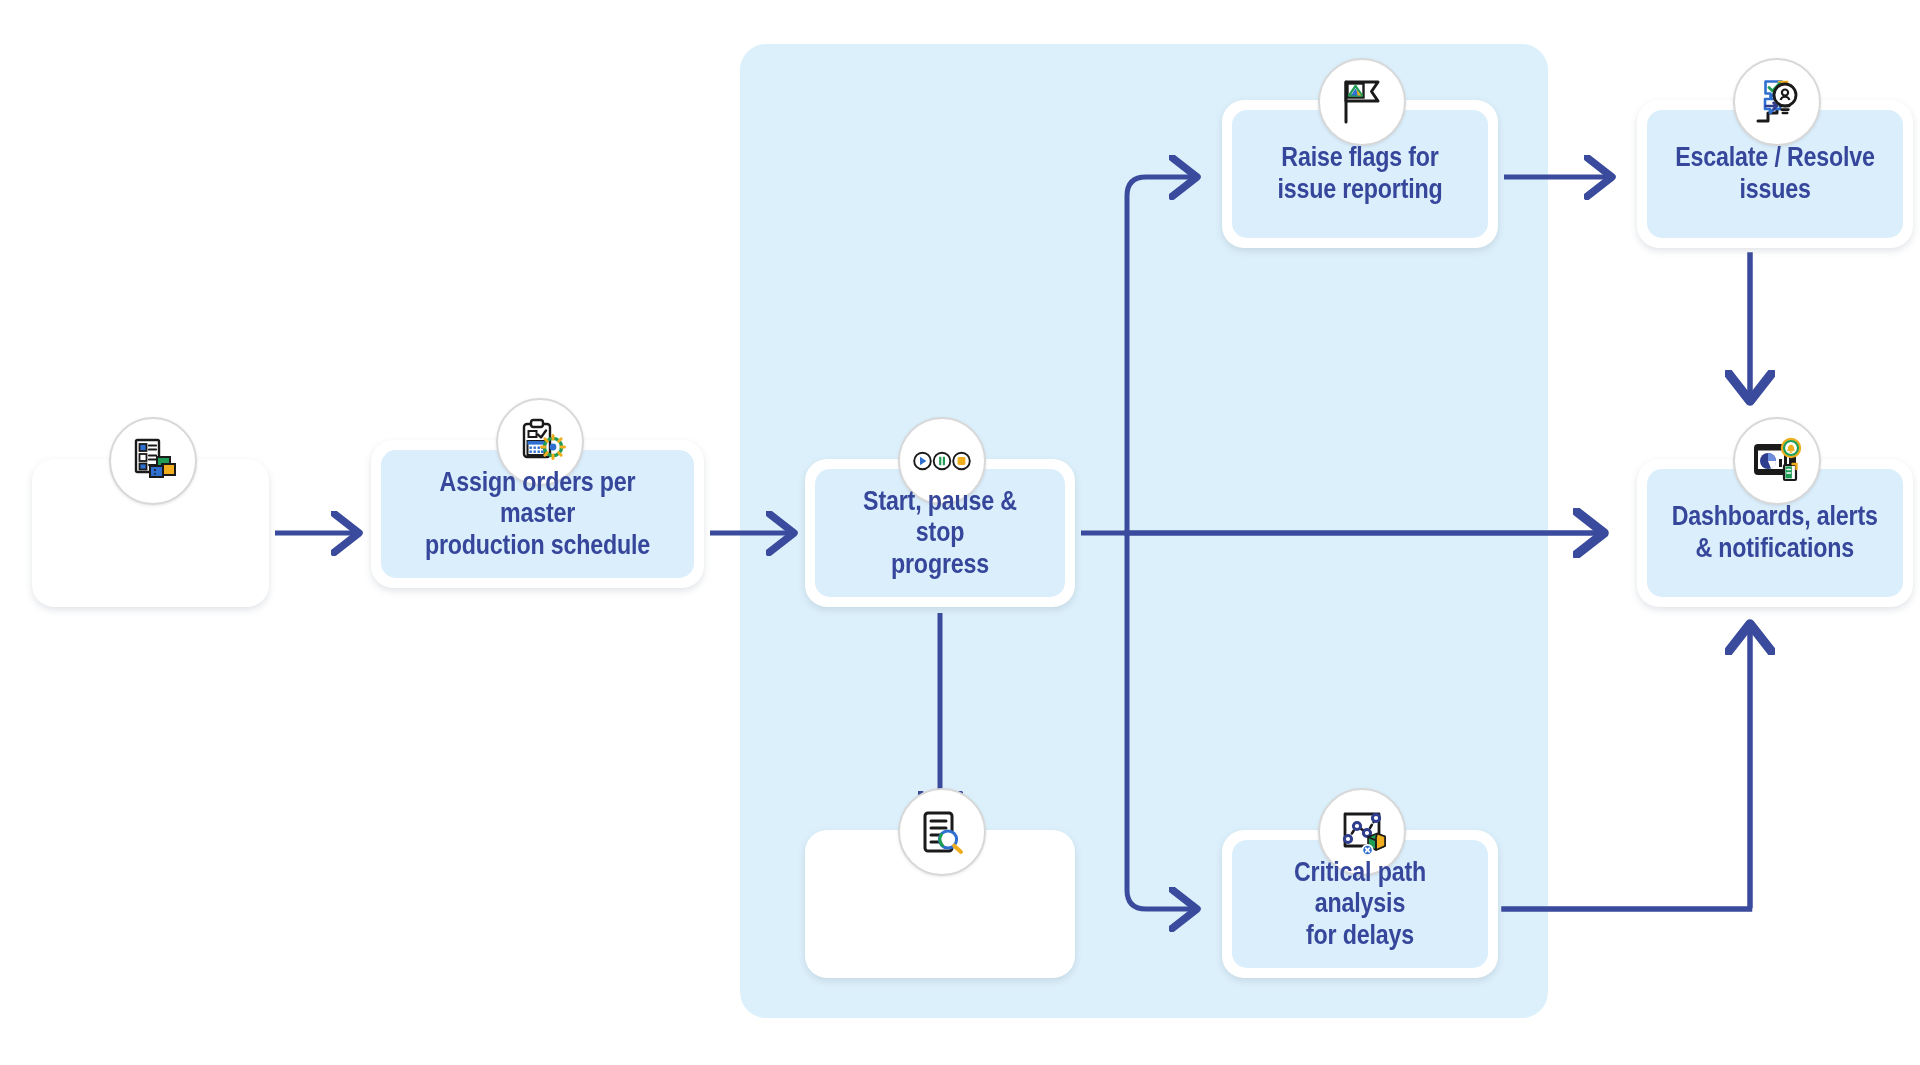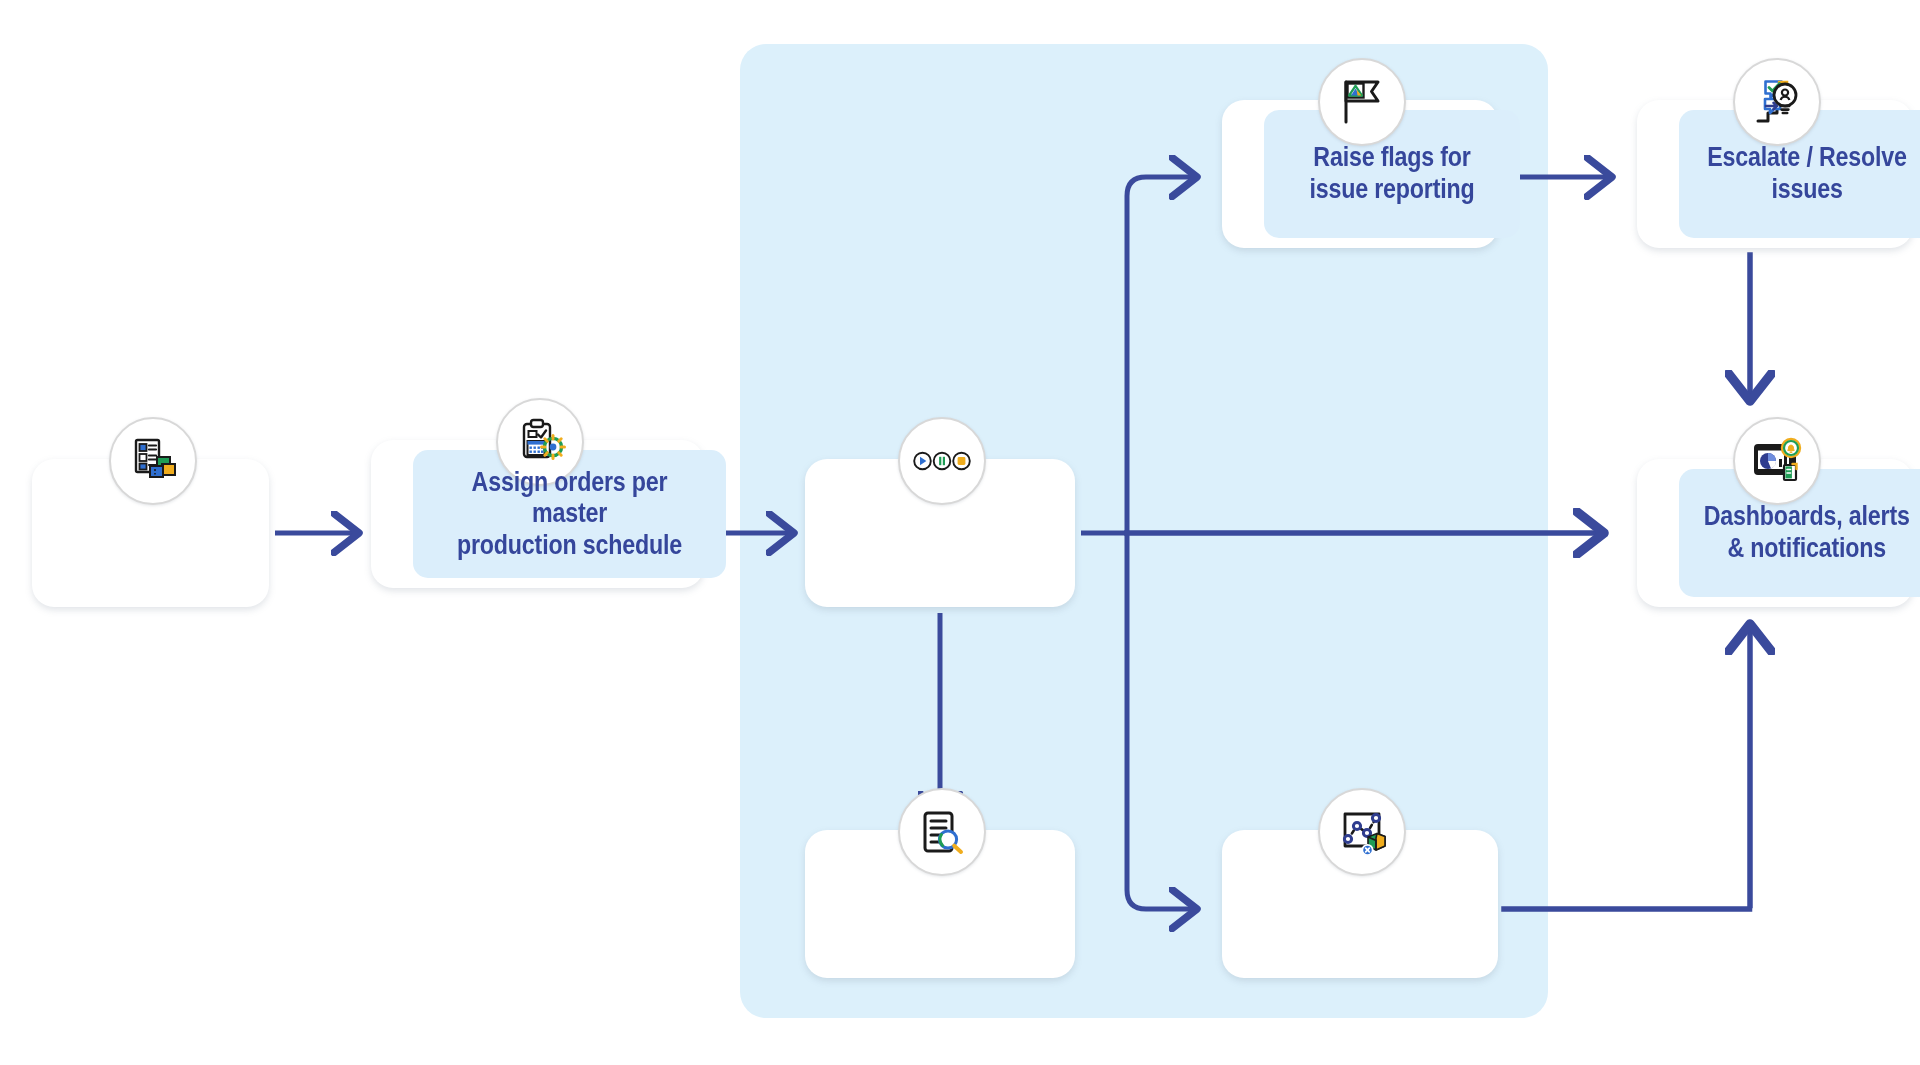--- a/index.html
+++ b/index.html
@@ -40,21 +40,20 @@
   .node-inner{
     box-sizing:border-box;
     width:100%;
     height:100%;
     background:#dbeefb;
     border-radius:15px;
     display:flex;
     align-items:center;
     justify-content:center;
     text-align:center;
-    margin-left:32px;
   }
   .node-label{
     display:block;
     color:#35469b;
     font-family:"Liberation Sans", sans-serif;
     font-size:27px;
     font-weight:700;
     line-height:1.17;
     letter-spacing:-.2px;
     transform:scaleX(.86);
@@ -205,20 +204,24 @@
       <svg width="58" height="26" viewBox="0 0 58 26">
         <circle cx="9.5" cy="13" r="8.3" fill="#fff" stroke="#1a1a1a" stroke-width="1.9"></circle>
         <path d="M7,8.7 L13.4,13 L7,17.3 Z" fill="#2f6fd0"></path>
         <circle cx="29" cy="13" r="8.3" fill="#fff" stroke="#1a1a1a" stroke-width="1.9"></circle>
         <rect x="26.1" y="8.8" width="2.2" height="8.4" fill="#1f9d55"></rect>
         <rect x="29.8" y="8.8" width="2.2" height="8.4" fill="#1f9d55"></rect>
         <circle cx="48.5" cy="13" r="8.3" fill="#fff" stroke="#1a1a1a" stroke-width="1.9"></circle>
         <rect x="44.6" y="9.1" width="7.8" height="7.8" rx="1.3" fill="#f0ad1e"></rect>
       </svg>
     </div>
+    <div class="node-inner">
+      <span class="node-label">Start, pause &amp; stop
+progress</span>
+    </div>
   </div>
 
   <div class="node" id="n-docs">
     <div class="medallion">
       <svg width="50" height="50" viewBox="0 0 50 50">
         <path d="M11,6 h21 a3,3 0 0 1 3,3 v32 a3,3 0 0 1 -3,3 h-21 a3,3 0 0 1 -3,-3 v-32 a3,3 0 0 1 3,-3 z" fill="#fff" stroke="#1a1a1a" stroke-width="3"></path>
         <g stroke="#1a1a1a" stroke-width="3" stroke-linecap="round">
           <line x1="14" y1="14" x2="29" y2="14"></line>
           <line x1="14" y1="21" x2="29" y2="21"></line>
           <line x1="14" y1="28" x2="26" y2="28"></line>
@@ -265,20 +268,24 @@
           <path d="M2,5 L11,1.5 L19,4.5 L19,14 L10,18 L2,14.5 Z" fill="#1f9d55" stroke="#1a1a1a" stroke-width="1.6" stroke-linejoin="round"></path>
           <path d="M11,1.5 L19,4.5 L19,14 L10,18 L10,6 Z" fill="#f0ad1e" stroke="#1a1a1a" stroke-width="1.6" stroke-linejoin="round"></path>
           <path d="M2,5 L10,8.4 L10,18" fill="none" stroke="#1a1a1a" stroke-width="1.6"></path>
         </g>
         <circle cx="31.5" cy="44" r="5.2" fill="#2f6fd0" stroke="#fff" stroke-width="1.8"></circle>
         <g stroke="#fff" stroke-width="1.8" stroke-linecap="round">
           <line x1="29.7" y1="42.2" x2="33.3" y2="45.8"></line>
             <line x1="33.3" y1="42.2" x2="29.7" y2="45.8"></line>
         </g>
       </svg>
+    </div>
+    <div class="node-inner">
+      <span class="node-label">Critical path analysis
+for delays</span>
     </div>
   </div>
 
   <div class="node" id="n-dash">
     <div class="medallion">
       <svg width="52" height="52" viewBox="0 0 52 52">
         <rect x="5" y="11" width="38" height="27" rx="2" fill="#fff" stroke="#1a1a1a" stroke-width="4"></rect>
         <rect x="5" y="11" width="38" height="4.5" fill="#1a1a1a"></rect>
         <rect x="5" y="34" width="38" height="4" fill="#1a1a1a"></rect>
         <circle cx="17" cy="26" r="8" fill="#2f3d8f"></circle>

